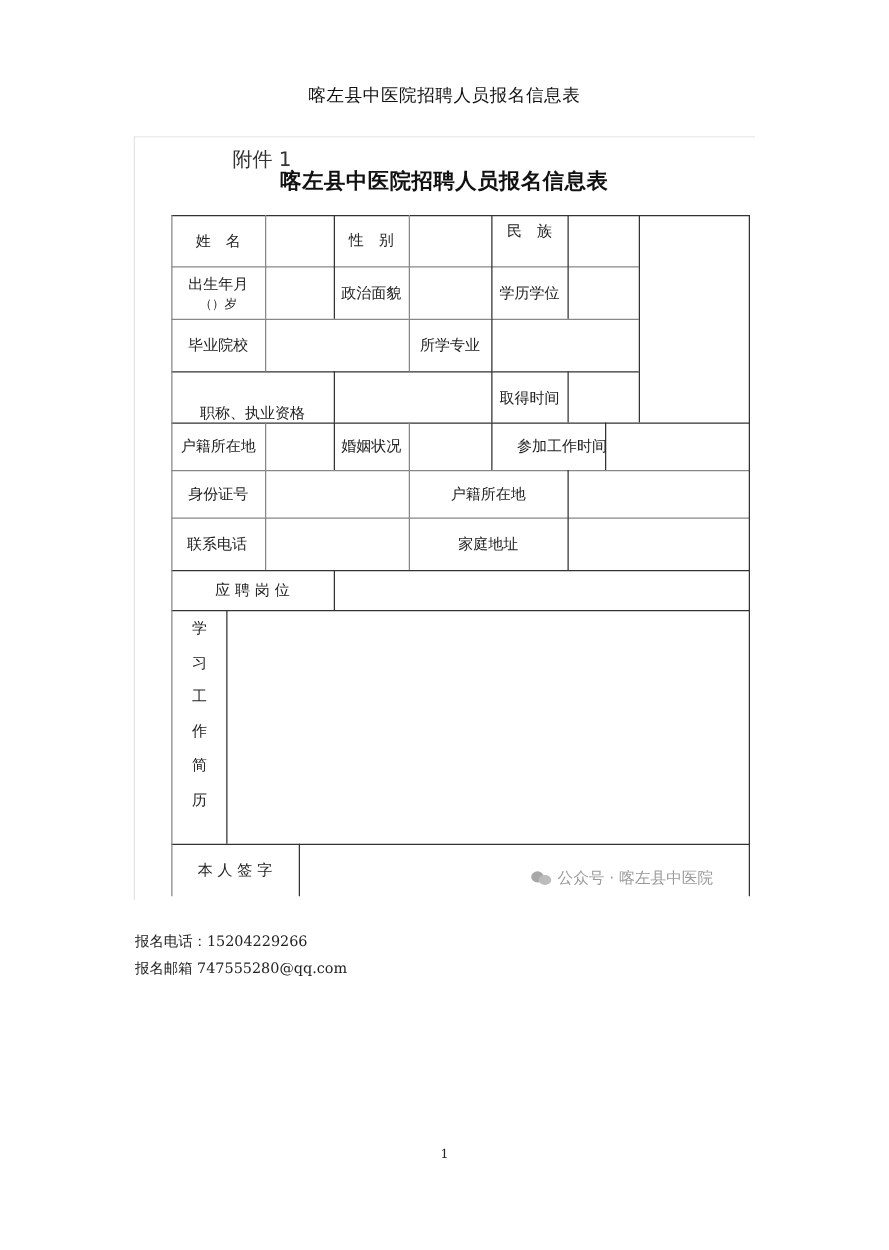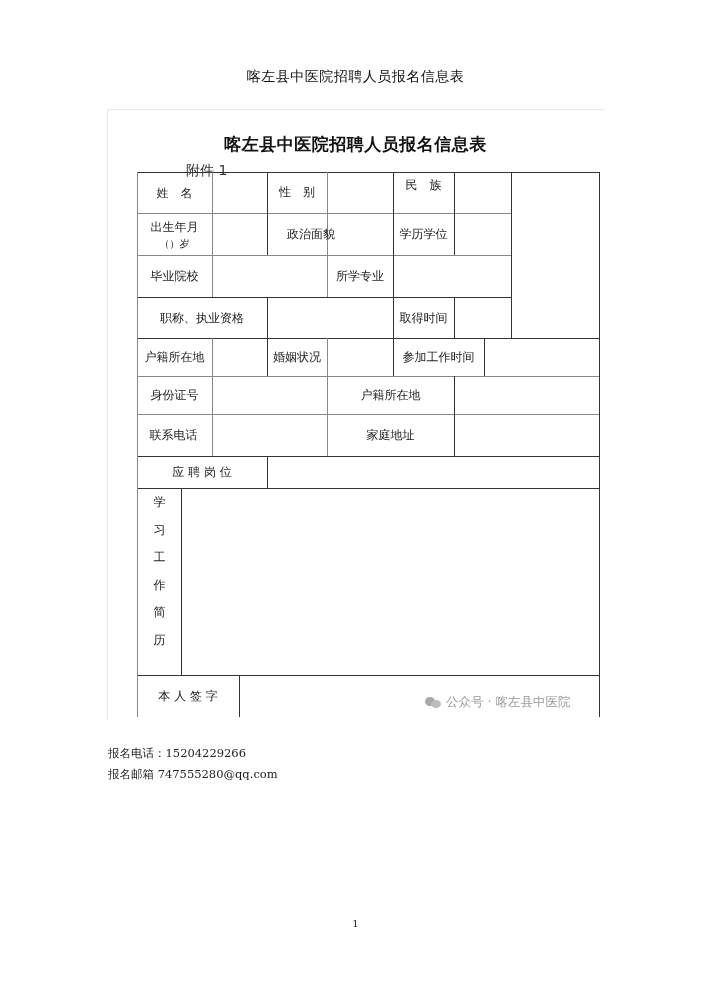--- a/index.html
+++ b/index.html
@@ -11,21 +11,21 @@
     font-family: "DejaVu Serif", serif; font-size: 14px; color: #111; letter-spacing: 0.5px;
   }
 
   .embed {
     position: absolute; left: 107px; top: 109px; width: 497px; height: 611px;
     background: #fff;
     border-top: 1px solid #e9e9e9; border-left: 1px solid #e4e4e4;
   }
 
   .attach-label {
-    position: absolute; left: 186px; top: 118px; font-size: 14px; color: #333; margin-top: 44px;
+    position: absolute; left: 186px; top: 118px; font-size: 16px; color: #333;
   }
   .form-title {
     position: absolute; left: 107px; top: 133px; width: 497px; text-align: center;
     font-family: "DejaVu Serif", serif; font-weight: bold; font-size: 17px; color: #111;
     letter-spacing: 0.5px;
   }
 
   .cell {
     position: absolute;
     display: flex; align-items: center; justify-content: center; text-align: center;
@@ -123,40 +123,40 @@
   <div class="cell" style="left:327px; top:172px; width:66px; height:41px;"></div>
   <div class="cell" style="left:393px; top:164px; width:61px; height:41px;">民　族</div>
   <div class="cell" style="left:454px; top:172px; width:57px; height:41px;"></div>
   <div class="cell" style="left:511px; top:172px; width:88px; height:166px;"></div>
 
   <div class="cell" style="left:137px; top:213px; width:75px; height:42px; flex-direction:column;">
     <span>出生年月</span>
     <span style="font-size:10px;">（）岁</span>
   </div>
   <div class="cell" style="left:212px; top:213px; width:55px; height:42px;"></div>
-  <div class="cell" style="left:281px; top:213px; width:60px; height:42px;font-family:Liberation Serif, serif;">政治面貌</div>
+  <div class="cell" style="left:267px; top:213px; width:60px; height:42px;font-family:Liberation Serif, serif;">政治面貌</div>
   <div class="cell" style="left:327px; top:213px; width:66px; height:42px;"></div>
   <div class="cell" style="left:393px; top:213px; width:61px; height:42px;">学历学位</div>
   <div class="cell" style="left:454px; top:213px; width:57px; height:42px;"></div>
 
   <div class="cell" style="left:137px; top:255px; width:75px; height:42px;">毕业院校</div>
   <div class="cell" style="left:212px; top:255px; width:115px; height:42px;"></div>
   <div class="cell" style="left:327px; top:255px; width:66px; height:42px;font-family:Liberation Serif, serif;">所学专业</div>
   <div class="cell" style="left:393px; top:255px; width:118px; height:42px;"></div>
 
-  <div class="cell" style="left:137px; top:297px; width:130px; height:41px;">职称、执业资格</div>
+  <div class="cell" style="left:137px; top:309px; width:130px; height:41px;">职称、执业资格</div>
   <div class="cell" style="left:267px; top:297px; width:126px; height:41px;"></div>
   <div class="cell" style="left:393px; top:297px; width:61px; height:41px;">取得时间</div>
   <div class="cell" style="left:454px; top:297px; width:57px; height:41px;"></div>
 
   <div class="cell" style="left:137px; top:338px; width:75px; height:38px;">户籍所在地</div>
   <div class="cell" style="left:212px; top:338px; width:55px; height:38px;"></div>
   <div class="cell" style="left:267px; top:338px; width:60px; height:38px;">婚姻状况</div>
   <div class="cell" style="left:327px; top:338px; width:66px; height:38px;"></div>
-  <div class="cell" style="left:393px; top:338px; width:91px; height:38px;">参加工作时间</div>
+  <div class="cell" style="left:404px; top:338px; width:91px; height:38px;">参加工作时间</div>
   <div class="cell" style="left:484px; top:338px; width:115px; height:38px;"></div>
 
   <div class="cell" style="left:137px; top:376px; width:75px; height:38px;">身份证号</div>
   <div class="cell" style="left:212px; top:376px; width:115px; height:38px;"></div>
   <div class="cell" style="left:327px; top:376px; width:127px; height:38px;">户籍所在地</div>
   <div class="cell" style="left:454px; top:376px; width:145px; height:38px;"></div>
 
   <div class="cell" style="left:136px; top:414px; width:75px; height:42px;">联系电话</div>
   <div class="cell" style="left:212px; top:414px; width:115px; height:42px;"></div>
   <div class="cell" style="left:327px; top:414px; width:127px; height:42px;">家庭地址</div>

